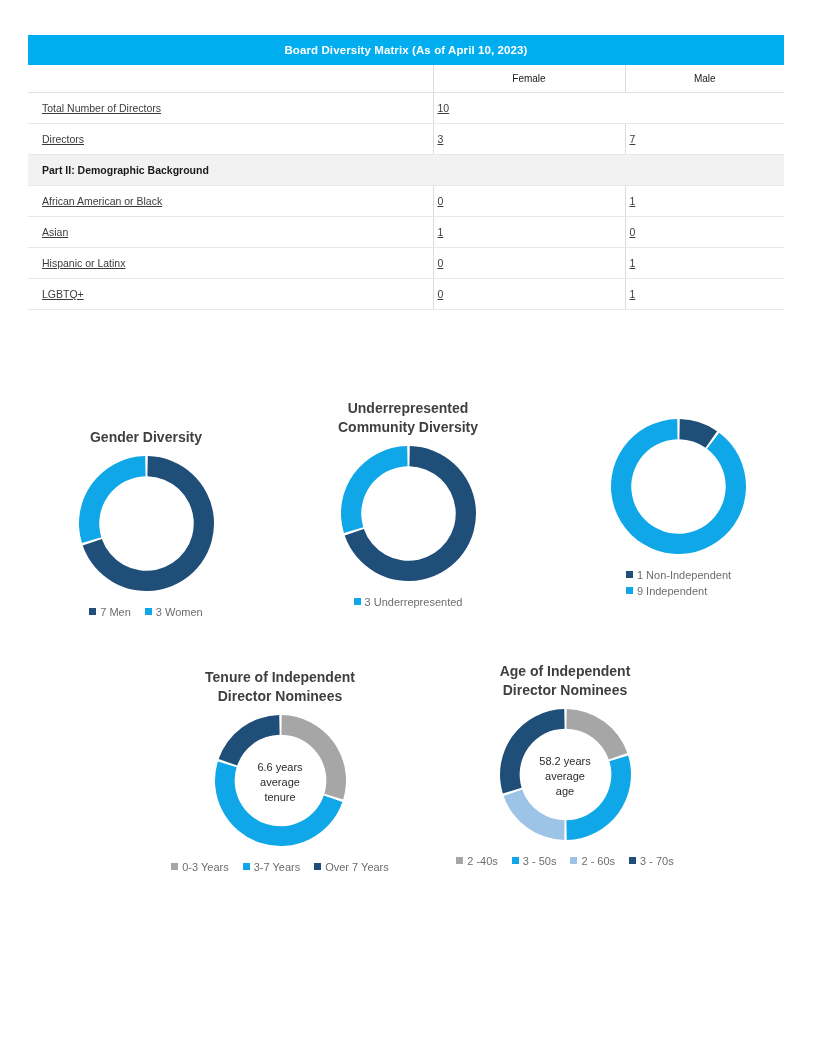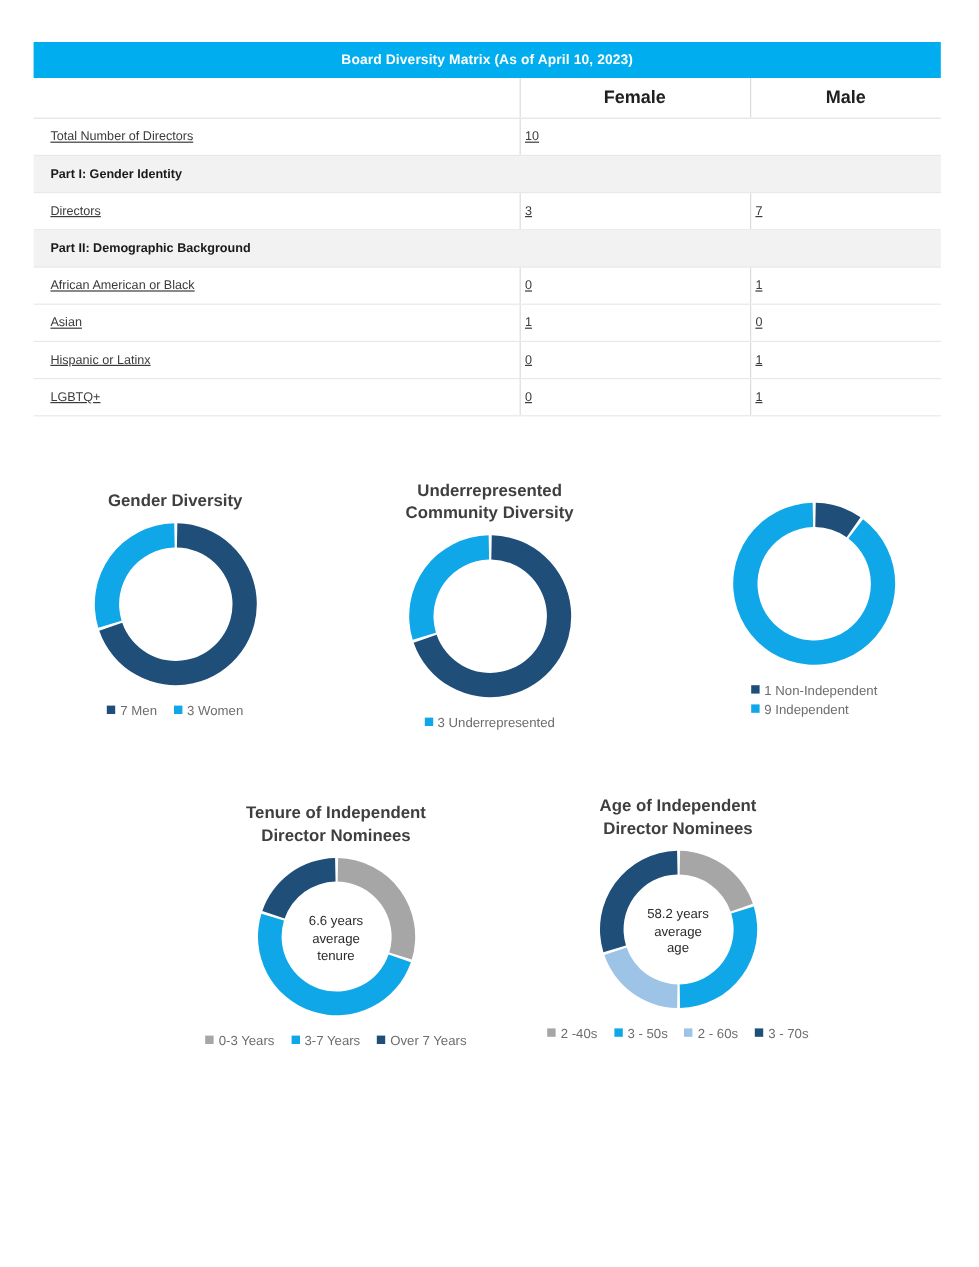--- a/index.html
+++ b/index.html
@@ -36,22 +36,22 @@
     background: #00ADEF;
     color: #ffffff;
     font-size: 11.5px;
     font-weight: bold;
     text-align: center;
     padding: 9px 4px 9px 4px;
     letter-spacing: .1px;
     margin-left: 21px;
   }
   .hdr-row td {
-    font-size: 15px;
-    font-weight: bold;
+    font-size: 10px;
+    font-weight: normal;
     color: #202020;
     text-align: center;
     padding: 8px 4px;
     border-bottom: 1px solid #e3e3e3;
     background: #ffffff;
   }
   .hdr-row td.blank { border-bottom: 1px solid #e3e3e3; }
   .hdr-row td.col-div { border-left: 1px solid #dcdcdc; }
 
   .data-row td {
@@ -135,23 +135,20 @@
       </tr>
       <tr class="hdr-row">
         <td class="blank"></td>
         <td class="col-div">Female</td>
         <td class="col-div">Male</td>
       </tr>
     <tr class="data-row">
           <td class="label">Total Number of Directors</td>
           <td class="num merged" colspan="2">10</td>
         </tr>
-        <tr class="section-row">
-          <td colspan="3">Part I:  Gender Identity</td>
-        </tr>
         <tr class="data-row">
           <td class="label">Directors</td>
           <td class="num">3</td>
           <td class="num">7</td>
         </tr>
         <tr class="section-row">
           <td colspan="3">Part II:  Demographic Background</td>
         </tr>
         <tr class="data-row">
           <td class="label">African American or Black</td>
@@ -172,21 +169,21 @@
           <td class="label">LGBTQ+</td>
           <td class="num">0</td>
           <td class="num">1</td>
         </tr>
       </tbody>
   </table>
 </div>
 
 <div class="chart-area">
 
-  <div class="chart" id="chart-0" style="left:46px; top:408px; width:200px;">
+  <div class="chart" id="chart-0" style="left:46px; top:428px; width:200px;">
     <div class="chart-title">Gender Diversity</div>
     <div class="donut-holder">
       <svg width="137" height="137" viewBox="0 0 137 137">
           <path d="M 69.79582736197905 1.0124394317890193 A 67.5 67.5 0 1 1 4.7159484293666765 90.58720818108952 L 23.85116390055667 83.96104572676268 A 47.25 47.25 0 1 0 69.40707915338534 21.258707602252308 Z" fill="#1F4E79"></path>
           <path d="M 3.9150830761115145 88.1223980678821 A 67.5 67.5 0 0 1 67.20417263802089 1.0124394317890193 L 67.59292084661463 21.258707602252308 A 47.25 47.25 0 0 0 23.290558153278063 82.23567864751746 Z" fill="#0FA7E8"></path>
         </svg>
       <div class="donut-center"></div>
     </div>
     <div class="legend inline"><span class="item"><span class="swatch" style="background: rgb(31, 78, 121);"></span><span>7 Men</span></span><span class="item"><span class="swatch" style="background: rgb(15, 167, 232);"></span><span>3 Women</span></span></div>
   </div>

